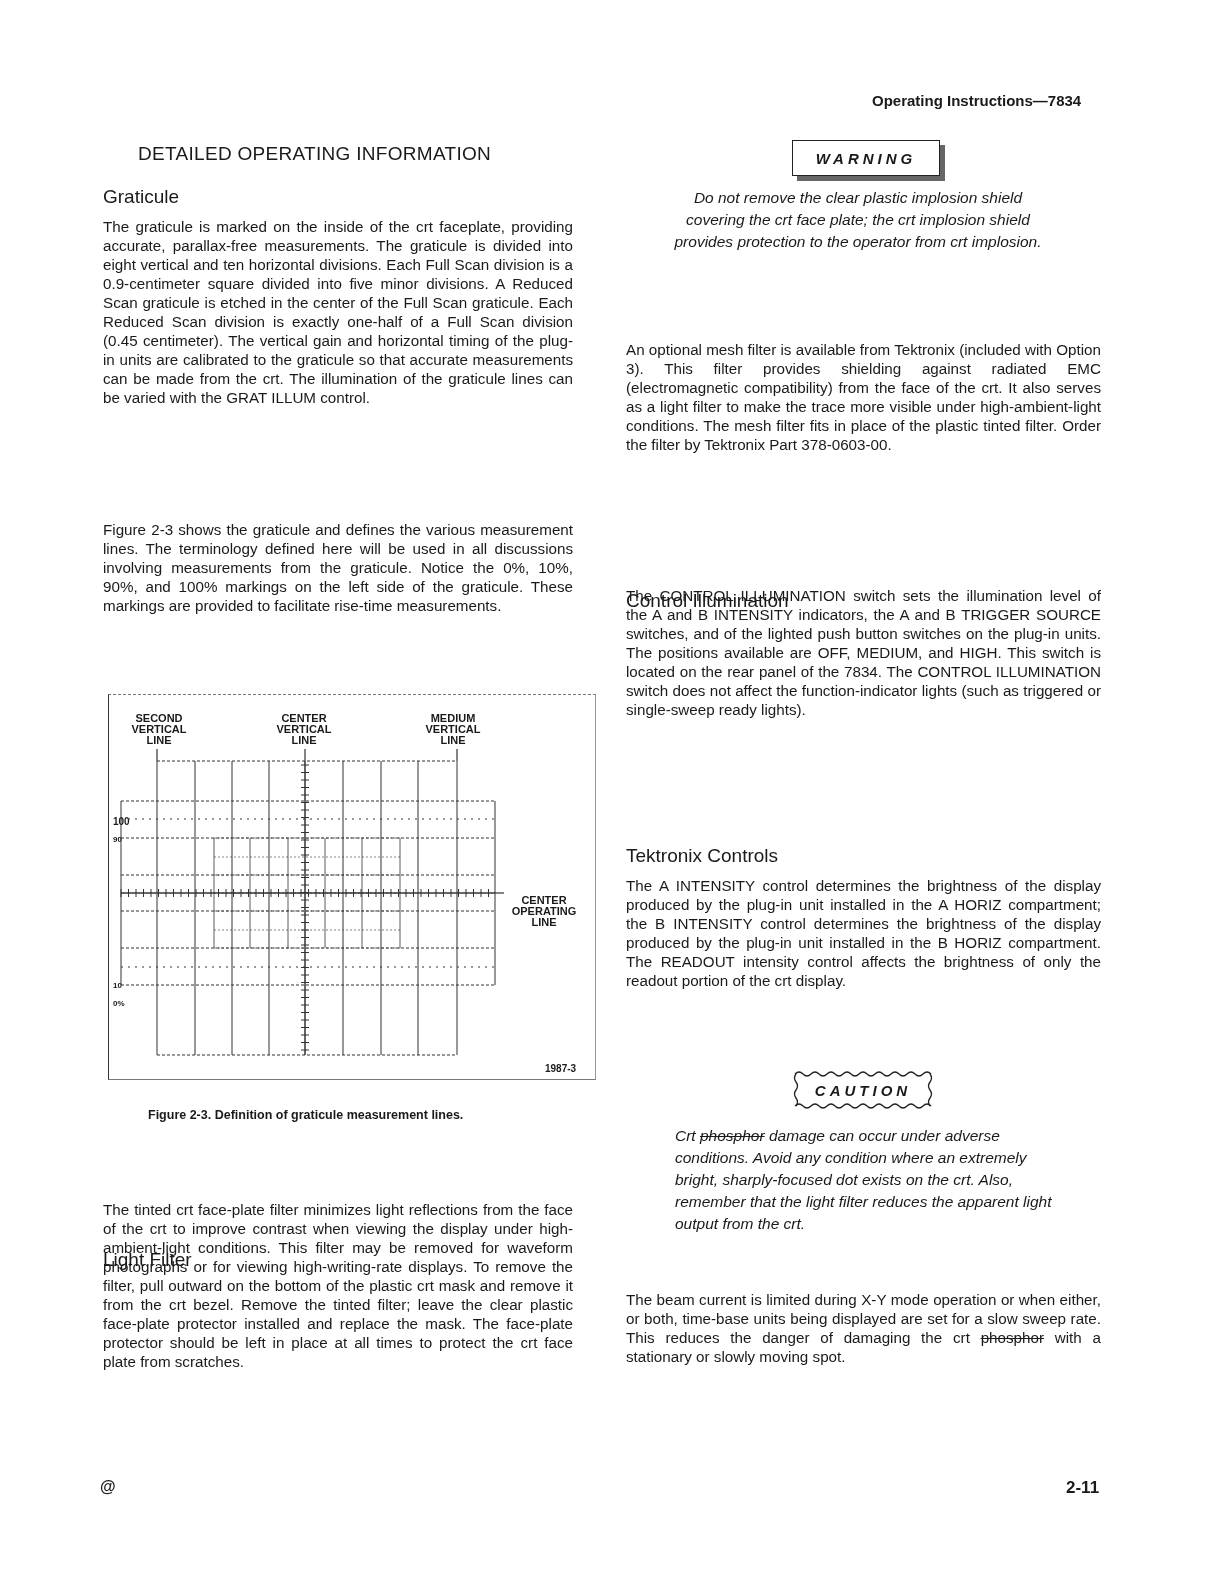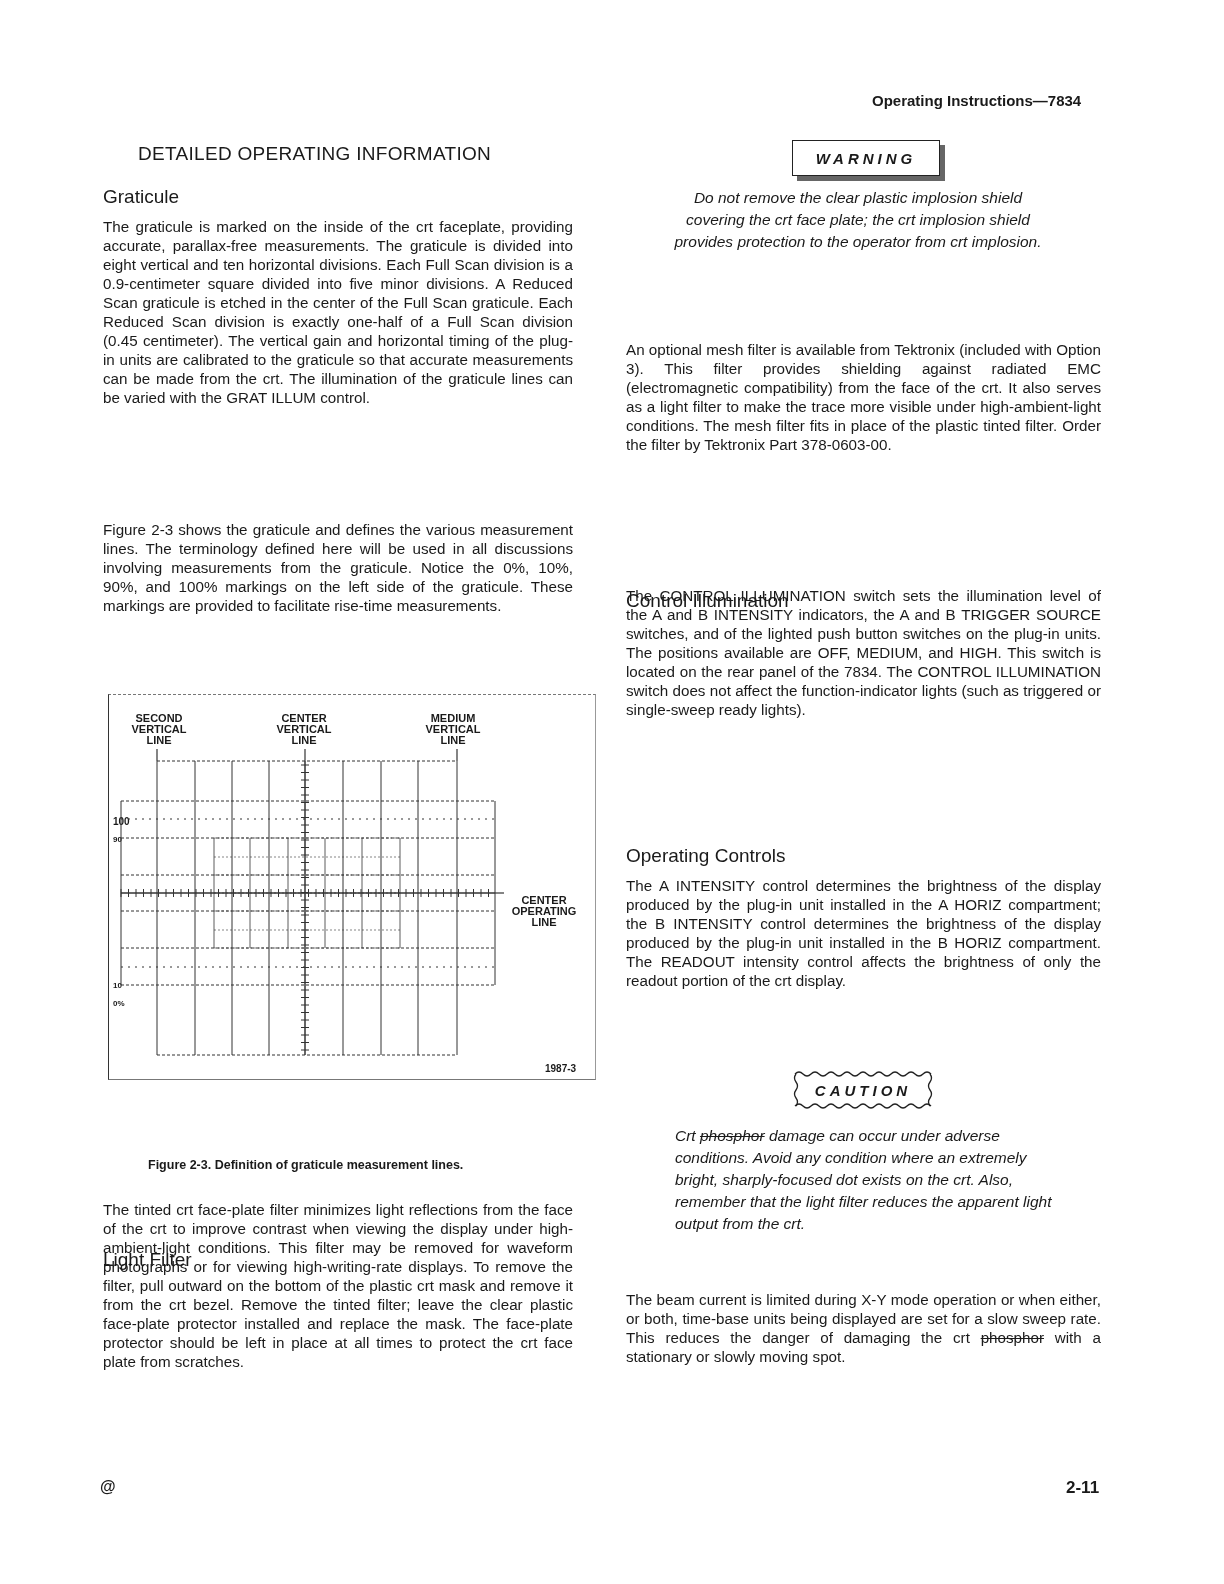--- a/index.html
+++ b/index.html
@@ -15,21 +15,21 @@
   .col-right { left: 626px; width: 475px; }
   .warn-box { left: 792px; top: 140px; width: 146px; height: 34px; border: 1.5px solid #222;
               box-shadow: 5px 5px 0 #666; display: flex; align-items: center; justify-content: center;
               font-weight: bold; font-style: italic; letter-spacing: 4px; font-size: 15px; }
   .caution-box { left: 793px; top: 1070px; width: 140px; height: 40px;
                  display: flex; align-items: center; justify-content: center;
                  font-weight: bold; font-style: italic; letter-spacing: 4px; font-size: 15px; }
   .caution-box svg { position: absolute; left: 0; top: 0; }
   .fig-frame { left: 108px; top: 694px; width: 486px; height: 384px; border-left: 1.5px solid #333;
                border-top: 1px dashed #777; border-bottom: 1px solid #777; border-right: 1px solid #999; }
-  .fig-caption { left: 148px; top: 1158px; font-size: 12.5px; font-weight: bold; }
+  .fig-caption { left: 148px; top: 1108px; font-size: 12.5px; font-weight: bold; }
   .fig-label { font-size: 11px; font-weight: bold; text-align: center; line-height: 11px; position: absolute; }
   .footer-left { left: 100px; top: 1478px; font-size: 16px; font-weight: bold; }
   .footer-right { left: 1066px; top: 1478px; font-size: 17px; font-weight: bold; }
   .strike { text-decoration: line-through; }
 </style>
 </head>
 <body>
 
 <div class="abs running-head">Operating Instructions—7834</div>
 <div class="abs sec-title">DETAILED OPERATING INFORMATION</div>
@@ -203,21 +203,21 @@
 <div class="abs warn-box">
     <span>WARNING</span>
   </div>
 <div class="abs ital" style="left:673px; top:187px; width:370px;text-align:center;">Do not remove the clear plastic implosion shield covering the crt face plate; the crt implosion shield provides protection to the operator from crt implosion.</div>
 
 <div class="abs col-right para" style="top:340px;">An optional mesh filter is available from Tektronix (included with Option 3). This filter provides shielding against radiated EMC (electromagnetic compatibility) from the face of the crt. It also serves as a light filter to make the trace more visible under high-ambient-light conditions. The mesh filter fits in place of the plastic tinted filter. Order the filter by Tektronix Part 378-0603-00.</div>
 
 <h2 class="abs col-right" style="top:579px;margin-top:11px;">Control Illumination</h2>
 <div class="abs col-right para" style="top:586px;">The CONTROL ILLUMINATION switch sets the illumination level of the A and B INTENSITY indicators, the A and B TRIGGER SOURCE switches, and of the lighted push button switches on the plug-in units. The positions available are OFF, MEDIUM, and HIGH. This switch is located on the rear panel of the 7834. The CONTROL ILLUMINATION switch does not affect the function-indicator lights (such as triggered or single-sweep ready lights).</div>
 
-<h2 class="abs col-right" style="top:845px;">Operating Controls</h2>
+<h2 class="abs col-right" style="top:845px;">Tektronix Controls</h2>
 <div class="abs col-right para" style="top:876px;">The A INTENSITY control determines the brightness of the display produced by the plug-in unit installed in the A HORIZ compartment; the B INTENSITY control determines the brightness of the display produced by the plug-in unit installed in the B HORIZ compartment. The READOUT intensity control affects the brightness of only the readout portion of the crt display.</div>
 
 <div class="abs caution-box">
   <svg width="140" height="40">
     <path d="M2,4 q4,-4 8,0 t8,0 t8,0 t8,0 t8,0 t8,0 t8,0 t8,0 t8,0 t8,0 t8,0 t8,0 t8,0 t8,0 t8,0 t8,0 t8,0" fill="none" stroke="#222" stroke-width="1.3"></path>
     <path d="M2,36 q4,-4 8,0 t8,0 t8,0 t8,0 t8,0 t8,0 t8,0 t8,0 t8,0 t8,0 t8,0 t8,0 t8,0 t8,0 t8,0 t8,0 t8,0" fill="none" stroke="#222" stroke-width="1.3"></path>
     <path d="M3,4 q-3,4 0,8 t0,8 t0,8 t0,8" fill="none" stroke="#222" stroke-width="1.3"></path>
     <path d="M137,4 q3,4 0,8 t0,8 t0,8 t0,8" fill="none" stroke="#222" stroke-width="1.3"></path>
   </svg>
   <span style="position:relative;">CAUTION</span>

